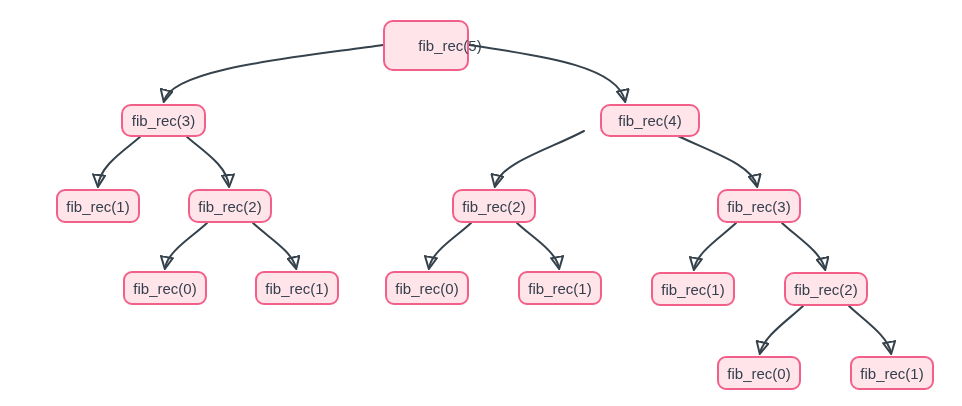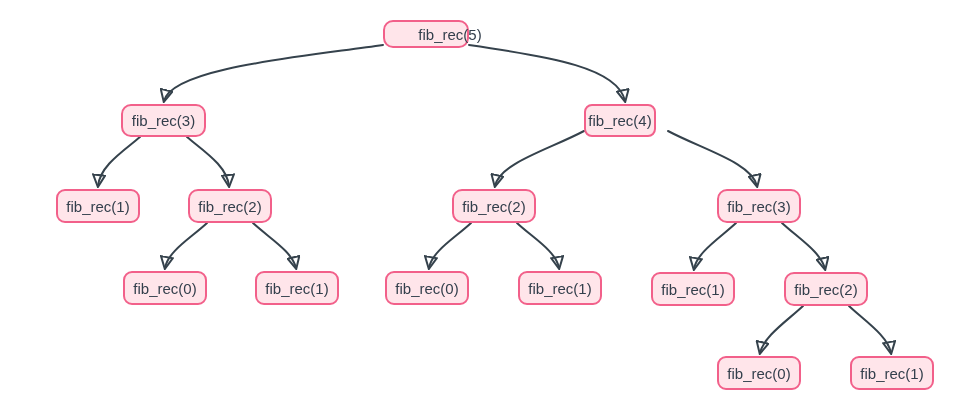--- a/index.html
+++ b/index.html
@@ -68,23 +68,23 @@
     <path d="M 584,131 C 548,150 500,163 495,186" marker-end="url(#arrow)"></path>
     <path d="M 668,131 C 704,150 752,163 757,186" marker-end="url(#arrow)"></path>
     <path d="M 471,223 C 455,238 432,251 429,268" marker-end="url(#arrow)"></path>
     <path d="M 517,223 C 533,238 556,251 559,268" marker-end="url(#arrow)"></path>
     <path d="M 736,223 C 720,238 697,252 694,269" marker-end="url(#arrow)"></path>
     <path d="M 782,223 C 798,238 821,252 825,269" marker-end="url(#arrow)"></path>
     <path d="M 803,306 C 787,321 764,336 760,353" marker-end="url(#arrow)"></path>
     <path d="M 849,306 C 865,321 888,336 891,353" marker-end="url(#arrow)"></path>
   </svg>
 
-  <div class="node rounded" style="left:383px; top:20px;  width:86px; height:28px;padding-left:48px;">fib_rec(5)</div>
+  <div class="node rounded" style="left:383px; top:20px;  width:86px; height:51px;padding-left:48px;">fib_rec(5)</div>
   <div class="node rounded" style="left:121px; top:104px; width:85px; height:33px;">fib_rec(3)</div>
-  <div class="node rounded" style="left:584px; top:104px; width:72px; height:33px;border-radius:8px;">fib_rec(4)</div>
+  <div class="node rounded" style="left:600px; top:104px; width:100px; height:33px;">fib_rec(4)</div>
   <div class="node square" style="left:56px;  top:189px; width:84px; height:34px;">fib_rec(1)</div>
   <div class="node rounded" style="left:188px; top:189px; width:84px; height:34px;">fib_rec(2)</div>
   <div class="node rounded" style="left:452px; top:189px; width:84px; height:34px;">fib_rec(2)</div>
   <div class="node rounded" style="left:717px; top:189px; width:84px; height:34px;">fib_rec(3)</div>
   <div class="node square" style="left:123px; top:271px; width:84px; height:34px;">fib_rec(0)</div>
   <div class="node square" style="left:255px; top:271px; width:84px; height:34px;">fib_rec(1)</div>
   <div class="node square" style="left:385px; top:271px; width:84px; height:34px;">fib_rec(0)</div>
   <div class="node square" style="left:518px; top:271px; width:84px; height:34px;">fib_rec(1)</div>
   <div class="node square" style="left:651px; top:272px; width:84px; height:34px;">fib_rec(1)</div>
   <div class="node rounded" style="left:784px; top:272px; width:84px; height:34px;">fib_rec(2)</div>

